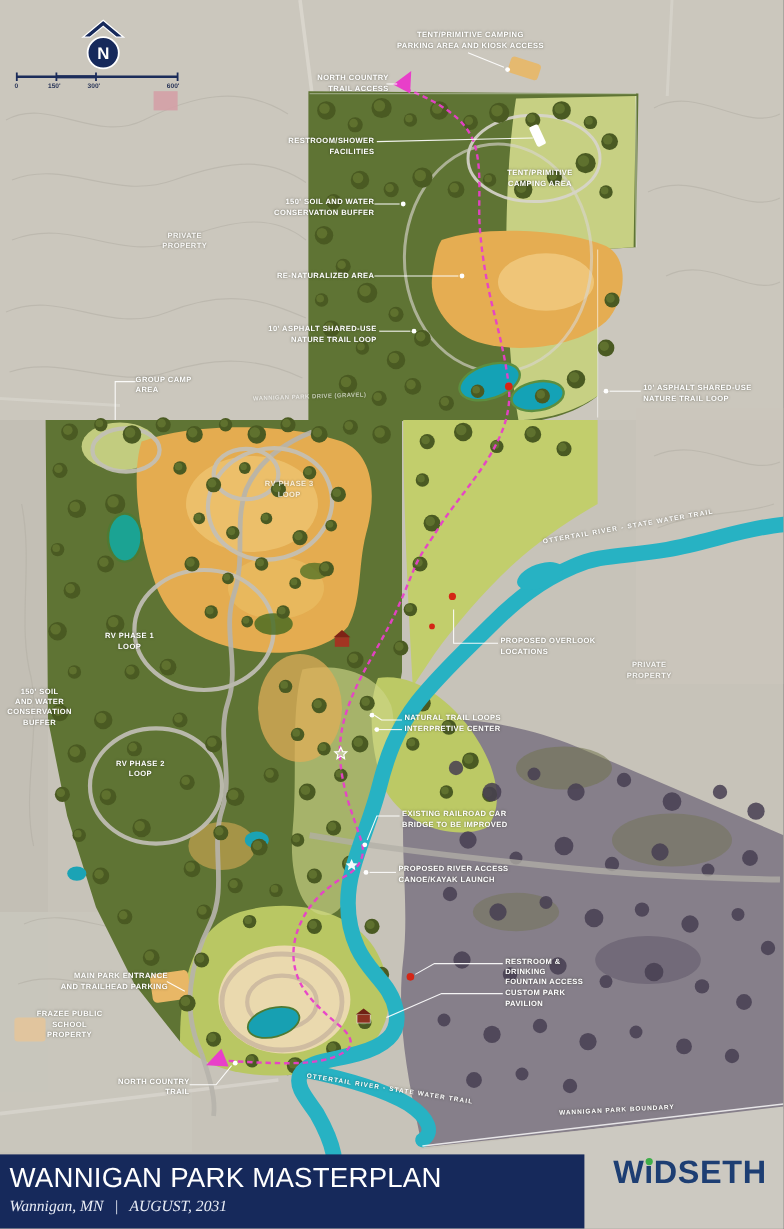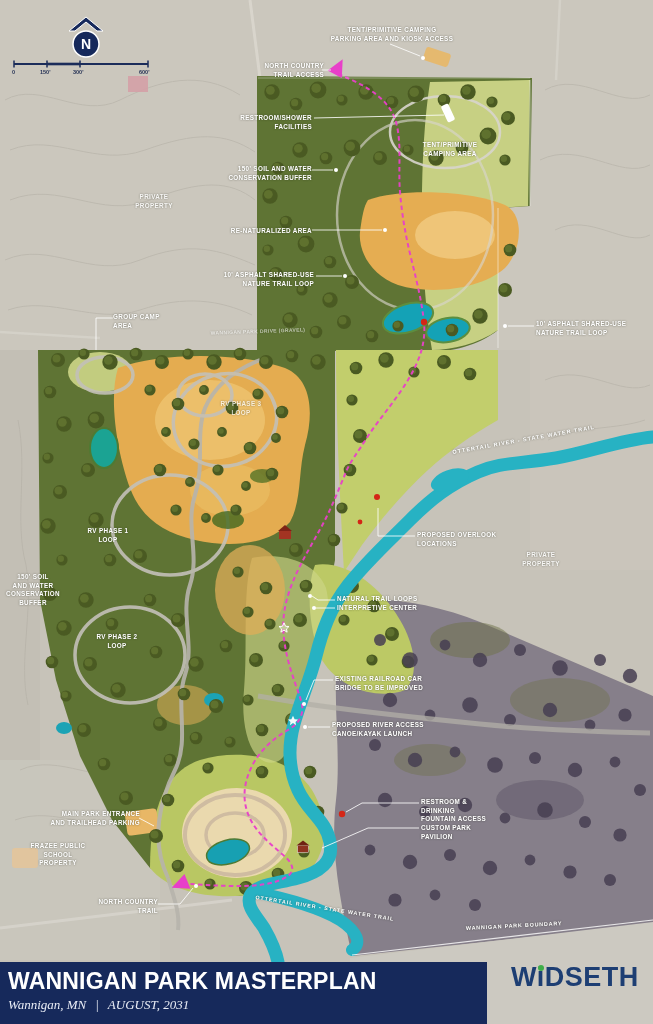--- a/index.html
+++ b/index.html
@@ -8,21 +8,21 @@
   svg.art{position:absolute;left:0;top:0;}
   .lbl{position:absolute;color:#fff;font:700 6.3px/1.35 "Liberation Sans",sans-serif;
        letter-spacing:.35px;white-space:pre-line;text-shadow:0 0 2px rgba(35,38,25,.6);}
   .lbl.r{text-align:right;} .lbl.c{text-align:center;}
   .lbl.faint{opacity:.6;font-weight:600;}
   .lbl.rot{transform-origin:left top;font-size:5.5px;letter-spacing:1px;font-weight:600;}
   .scale-tick{position:absolute;font:700 5.5px "Liberation Sans",sans-serif;color:#283457;text-shadow:none;}
   .compass{position:absolute;left:64px;top:14px;}
   .titlebar{position:absolute;left:0;top:962px;width:487px;height:62px;background:#16295b;
             box-sizing:border-box;padding:7px 0 0 8px;color:#fff;}
-  .t-title{font-size:23px;font-weight:700;letter-spacing:.2px;line-height:1.05;}
+  .t-title{font-size:23px;font-weight:400;letter-spacing:.2px;line-height:1.05;}
   .t-sub{margin-top:4px;font-family:"Liberation Serif",serif;font-style:italic;font-size:13px;
          color:#e9edf6;display:flex;gap:9px;align-items:flex-end;}
   .logo{position:absolute;left:493px;top:962px;width:164px;height:62px;display:flex;
         align-items:flex-start;justify-content:center;}
   .logo-text{position:relative;font-size:27px;font-weight:800;color:#1d3e73;letter-spacing:.5px;}
   .logo-dot{position:absolute;left:27px;top:3px;width:6px;height:6px;border-radius:50%;background:#3fae49;}
 </style>
 </head>
 <body>
 

